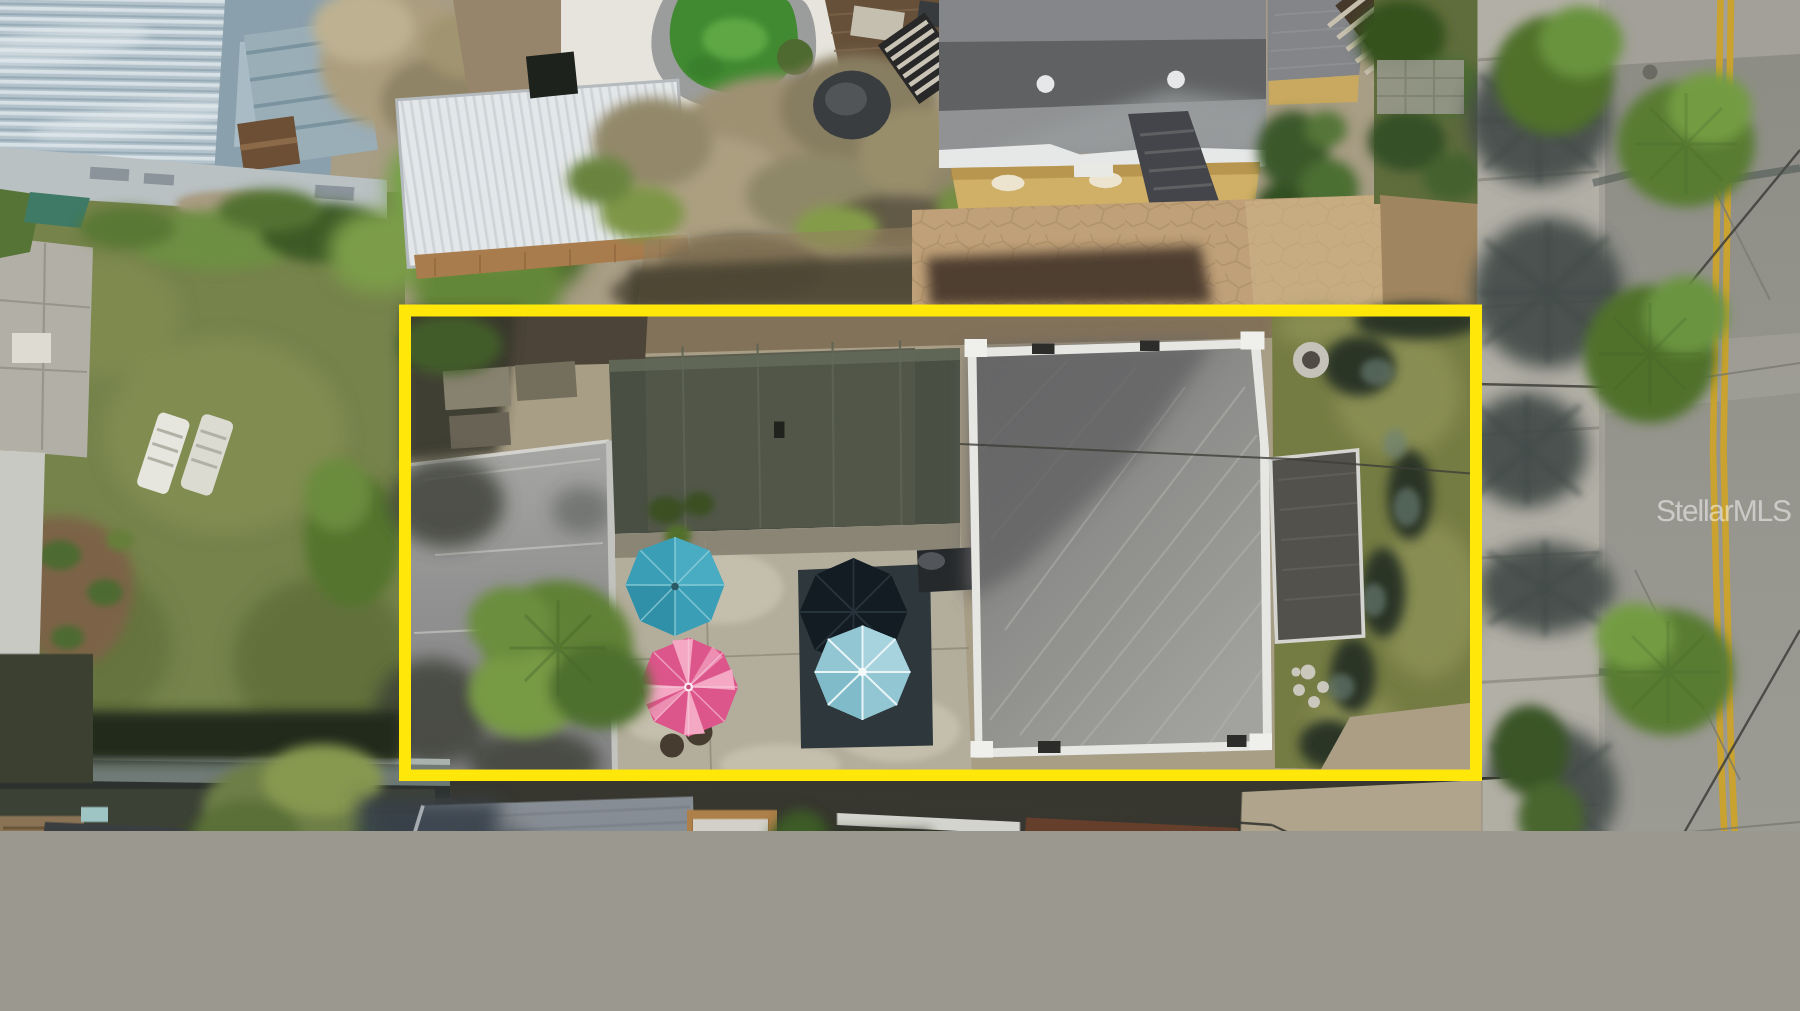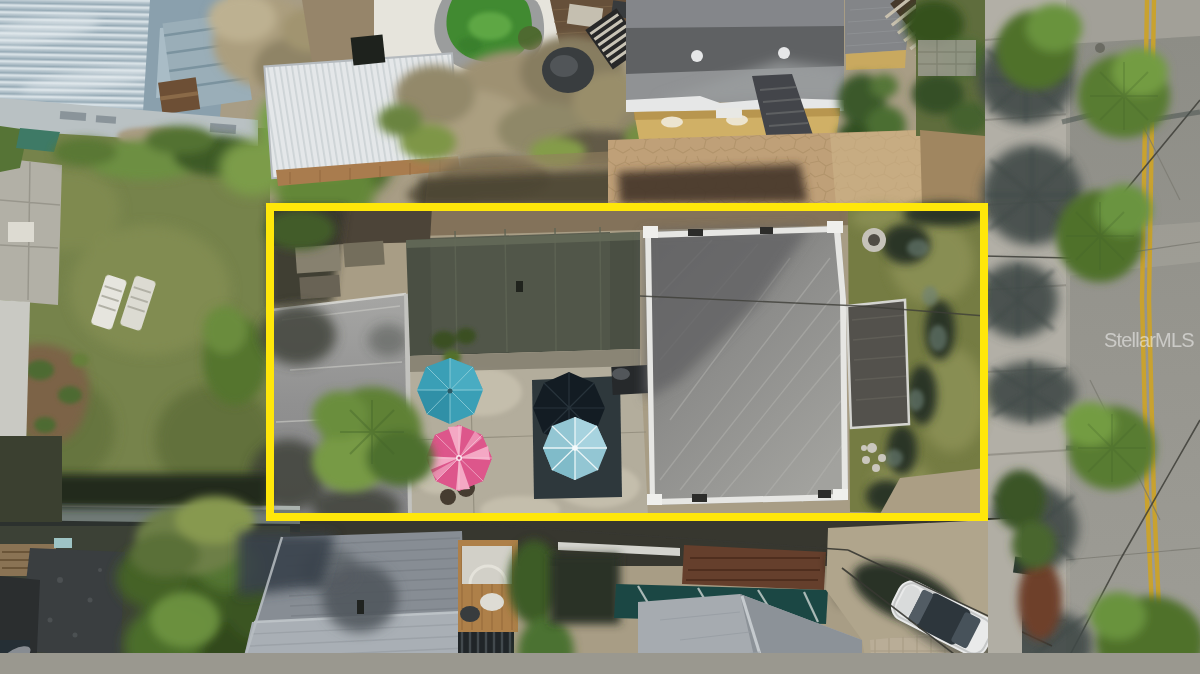--- a/index.html
+++ b/index.html
@@ -1,16 +1,16 @@
 <!DOCTYPE html>
 <html><head>
 <meta charset="utf-8">
 <style>
   html,body{margin:0;padding:0;background:#9a988f;}
-  #stage{position:relative;width:1200px;height:653px;overflow:hidden;font-family:"Liberation Sans",sans-serif;}
+  #stage{position:relative;width:1200px;height:554px;overflow:hidden;font-family:"Liberation Sans",sans-serif;}
   svg{display:block;}
 </style>
 </head>
 <body>
 <div id="stage">
 <svg width="1200" height="674" viewBox="0 0 1200 674" xmlns="http://www.w3.org/2000/svg">
 <defs>
   <filter id="b2" x="-50%" y="-50%" width="200%" height="200%">
           <feGaussianBlur stdDeviation="2"></feGaussianBlur>
         </filter>

